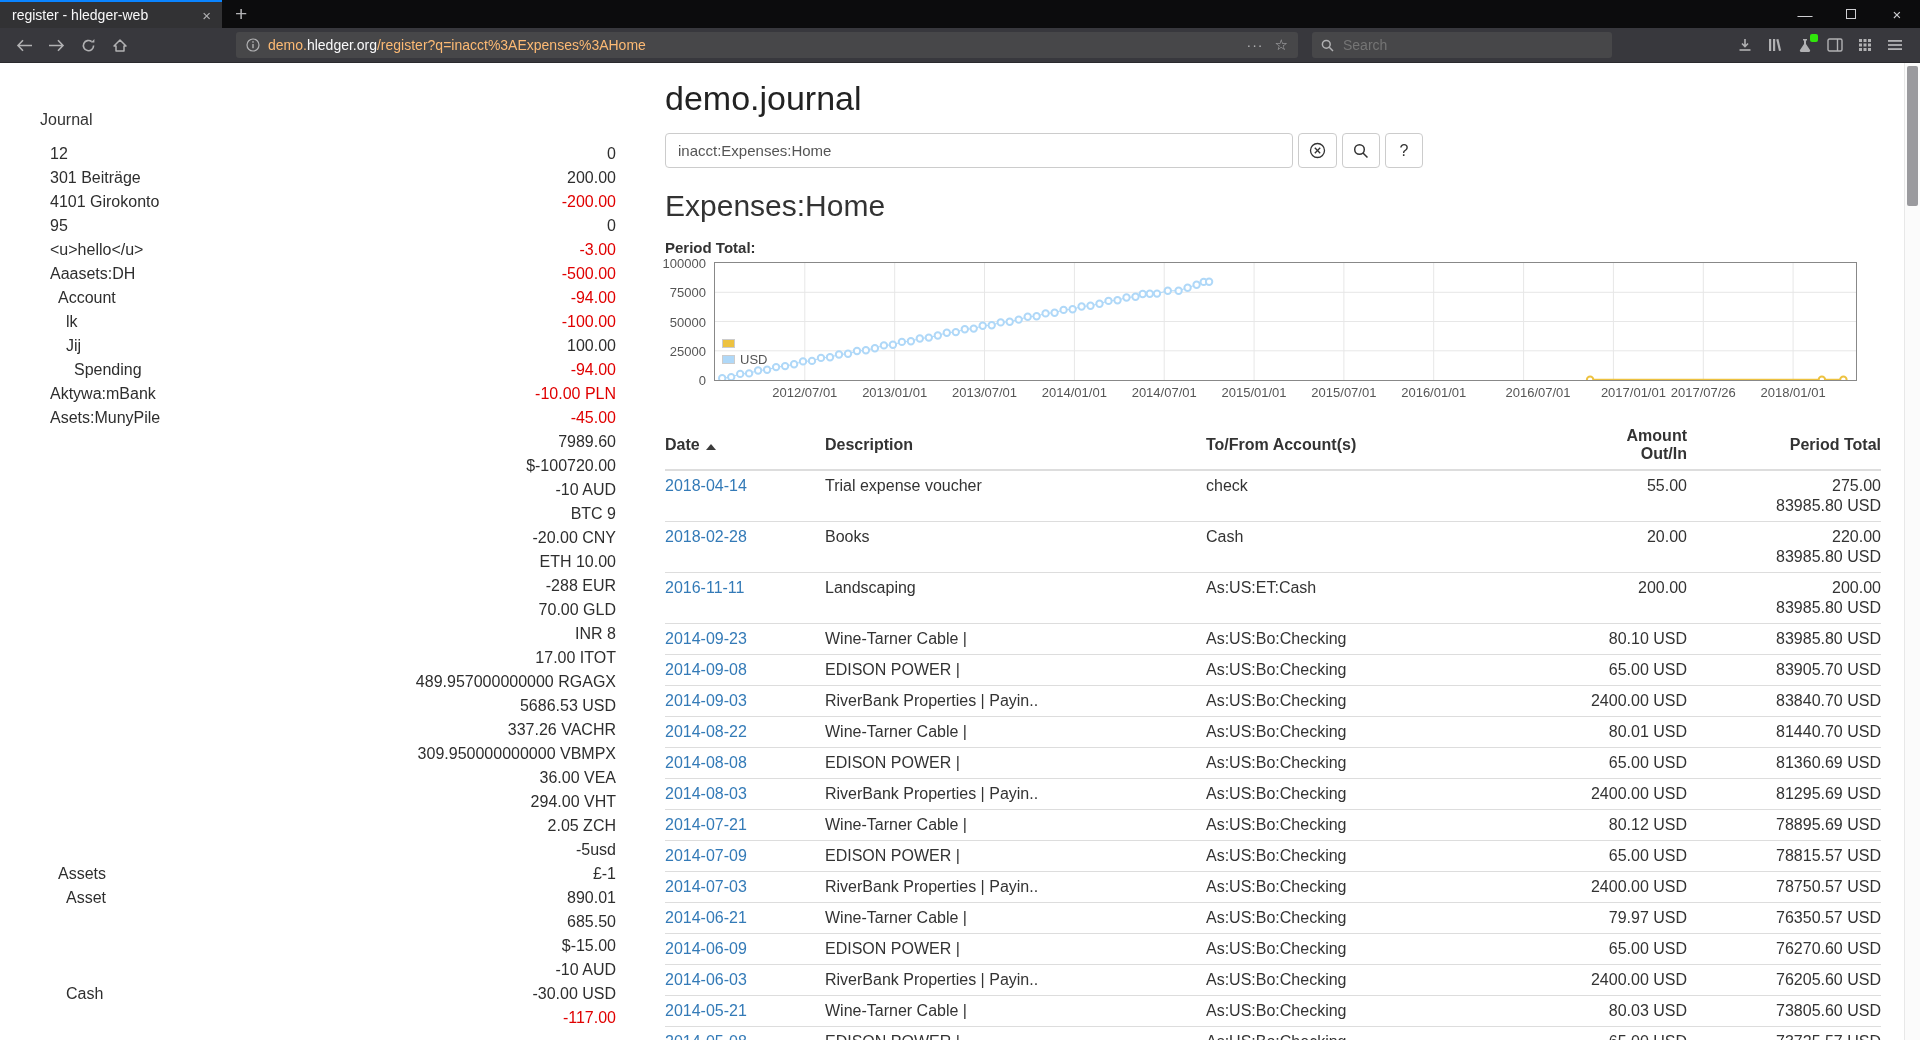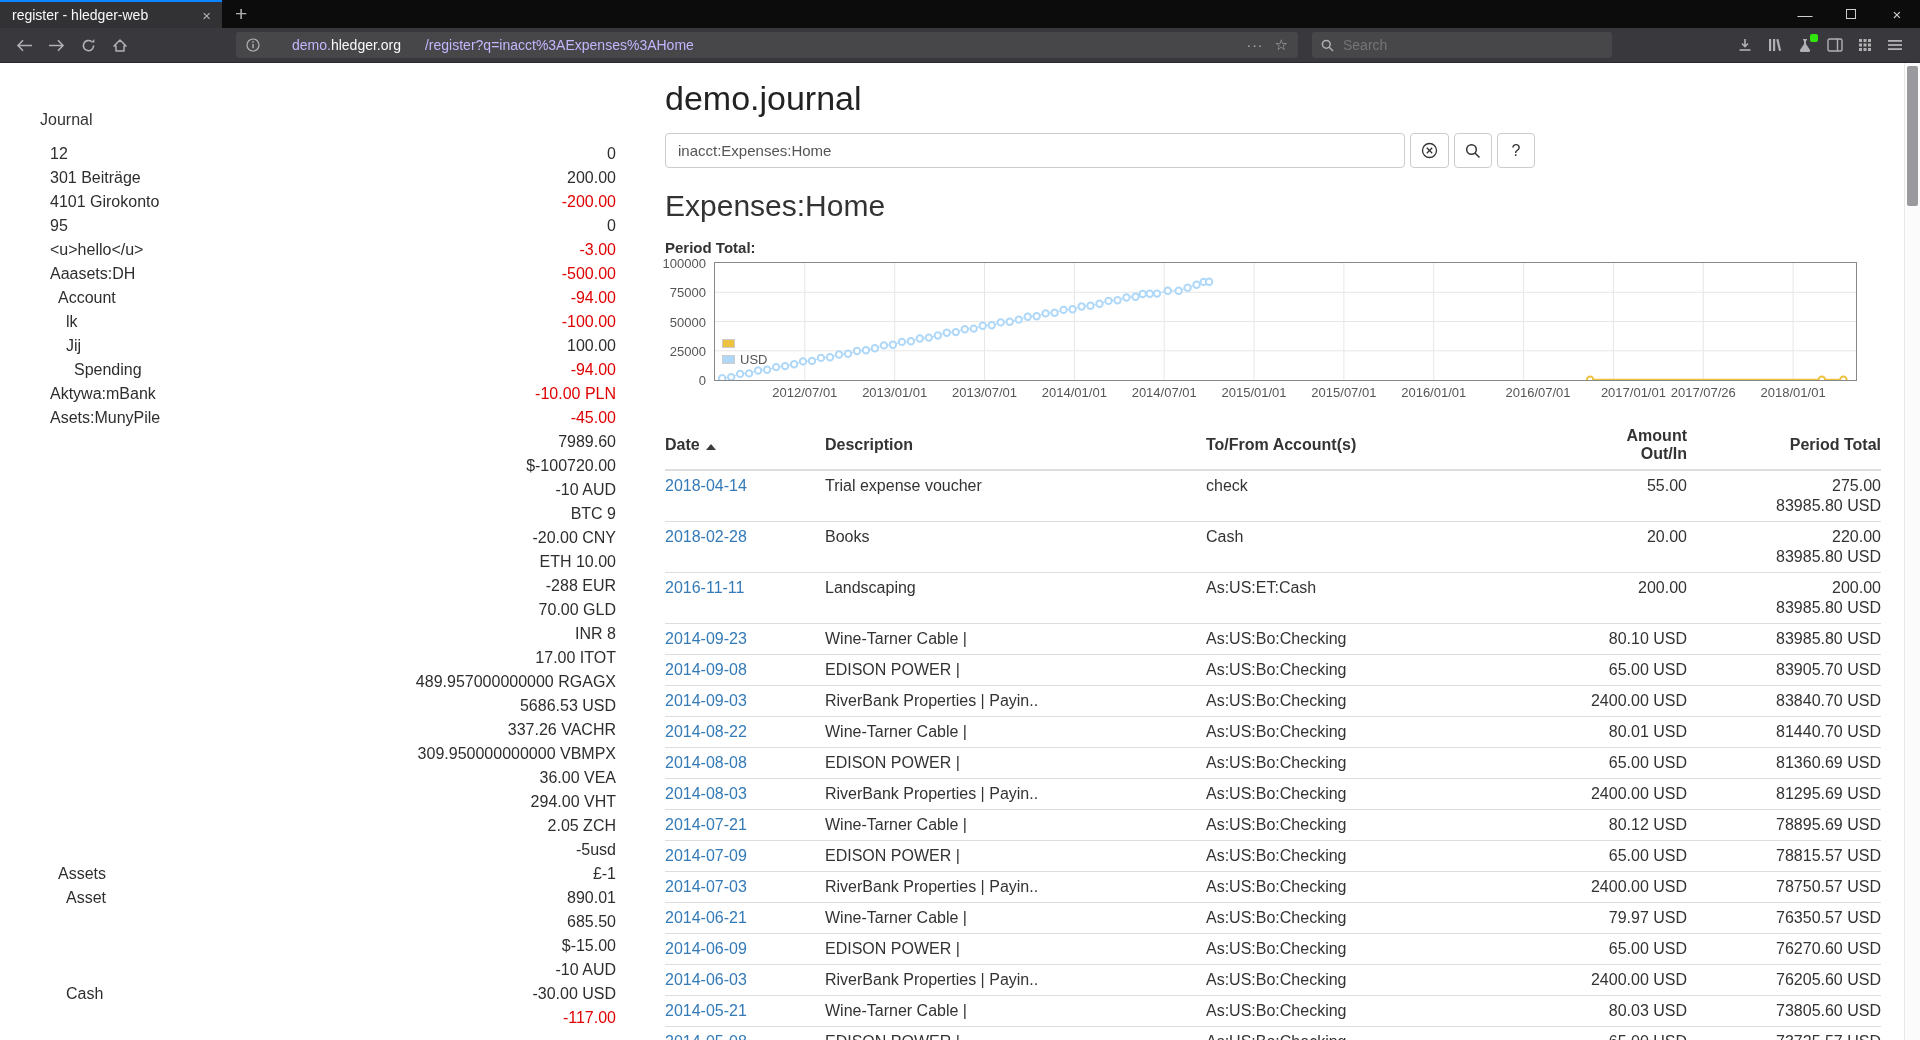--- a/index.html
+++ b/index.html
@@ -16,21 +16,21 @@
 .newtab-btn { color:#b1b1b3; font-size:21px; padding:0 13px; display:flex; align-items:center; }
 .win-controls { margin-left:auto; display:flex; height:100%; }
 .win-btn { width:46px; display:flex; align-items:center; justify-content:center; color:#cfcfd2; font-size:15px; }
 .win-max-glyph { width:10px; height:10px; border:1px solid #cfcfd2; }
 
 .navbar { position:absolute; top:28px; left:0; width:100%; height:35px; background:#38383d; display:flex; align-items:center; padding:0 10px 0 8px; border-bottom:1px solid #2a2a2e; }
 .nav-icon { width:32px; height:35px; display:flex; align-items:center; justify-content:center; color:#b1b1b3; }
 .nav-spacer { width:100px; }
 .urlbar { width:1062px; height:26px; background:#474749; border-radius:3px; display:flex; align-items:center; padding:0 10px; }
 .url-text { font-size:14px; margin-left:8px; white-space:nowrap; overflow:hidden; }
-.url-dim { color:#c4b5fd;margin-left:24px; } .url-domain { color:#f9f9fa; }
+.url-dim { color:#fdba74; } .url-domain { color:#f9f9fa; }
 .urlbar-right { margin-left:auto; display:flex; align-items:center; gap:11px; }
 .url-overflow { color:#b1b1b3; font-size:14px; letter-spacing:1px; }
 .url-star { color:#b1b1b3; font-size:15px; }
 .searchbar { width:300px; height:26px; background:#474749; border-radius:3px; display:flex; align-items:center; padding:0 9px; margin-left:14px; gap:7px; }
 .searchbar input { flex:1; background:transparent; border:0; outline:0; color:#ffffff; font-size:14px; }
 .flex-spacer { flex:1; }
 .tool-icon { width:30px; height:35px; display:flex; align-items:center; justify-content:center; color:#b1b1b3; position:relative; }
 .badge-dot { position:absolute; top:6px; right:2px; width:8px; height:8px; border-radius:2px; background:#30e60b; }
 
 
@@ -41,21 +41,21 @@
 .sidebar { flex:0 0 640px; padding:47px 24px 0 40px; font-size:16px; color:#2e2e2e; overflow:hidden; }
 .sb-title { line-height:20px; margin-bottom:12px; color:#333; cursor:pointer; }
 .sb-row { display:flex; height:24px; line-height:24px; }
 .sb-label { white-space:nowrap; cursor:pointer; }
 .sb-amt { margin-left:auto; white-space:nowrap; }
 .neg { color:var(--negative); }
 
 .main { flex:1; padding:14px 23px 0 25px; overflow:hidden; }
 .page-title { font-size:34px; font-weight:500; color:#222; margin:0; line-height:42px; }
 .search-row { margin-top:14px; display:flex; gap:5px; }
-.query-input { width:740px; height:35px; border:1px solid #ccc; border-radius:4px; padding:0 12px; font-size:15px; color:#555; outline:none; }
+.query-input { width:628px; height:35px; border:1px solid #ccc; border-radius:4px; padding:0 12px; font-size:15px; color:#555; outline:none; }
 .btn { height:35px; min-width:38px; background:#fff; border:1px solid #ccc; border-radius:4px; display:flex; align-items:center; justify-content:center; color:#333; font-size:16px; padding:0 10px; cursor:pointer; }
 .account-heading { font-size:30px; font-weight:500; color:#333; margin:20px 0 0 0; line-height:36px; }
 .chart-title { margin-top:15px; font-size:15px; font-weight:bold; color:#333; line-height:17px; }
 .chart-area { margin-left:49px; margin-top:6px; position:relative; width:1143px; }
 .plot { position:relative; width:1143px; height:119px; border:1px solid #888; background:#fff; overflow:hidden; }
 .plot svg { position:absolute; left:0; top:0; }
 .legend { position:absolute; left:7px; top:74px; }
 .legend-entry { display:flex; align-items:center; height:13px; margin-bottom:3px; font-size:13px; color:#545454; }
 .legend-swatch { display:inline-block; width:13px; height:9px; margin-right:5px; border:1px solid #ccc; }
 .ylabels { position:absolute; left:-140px; top:0; width:132px; height:119px; }

